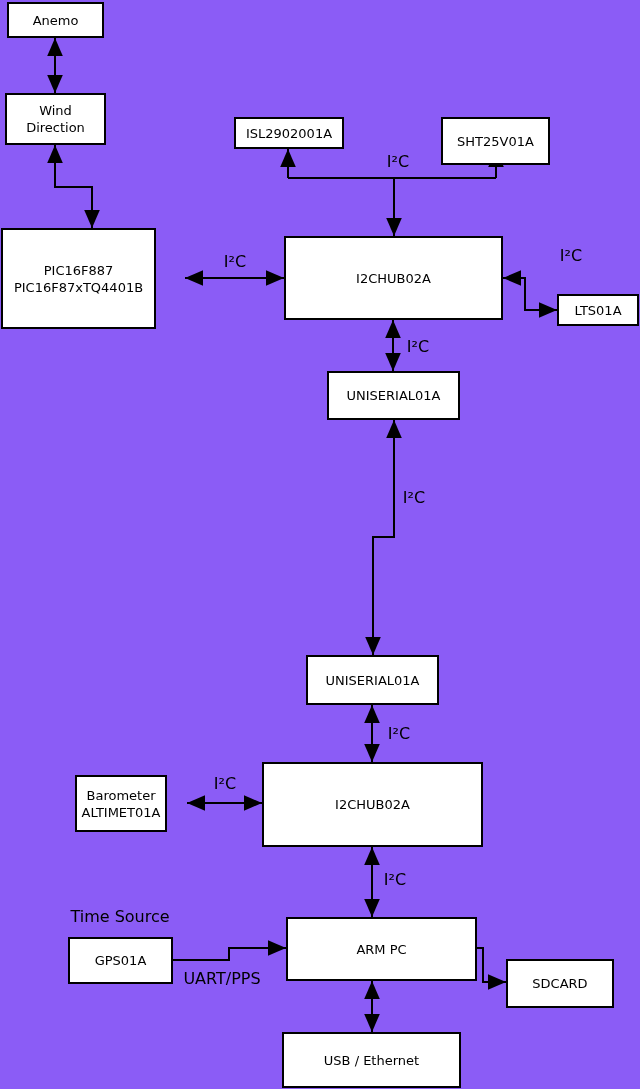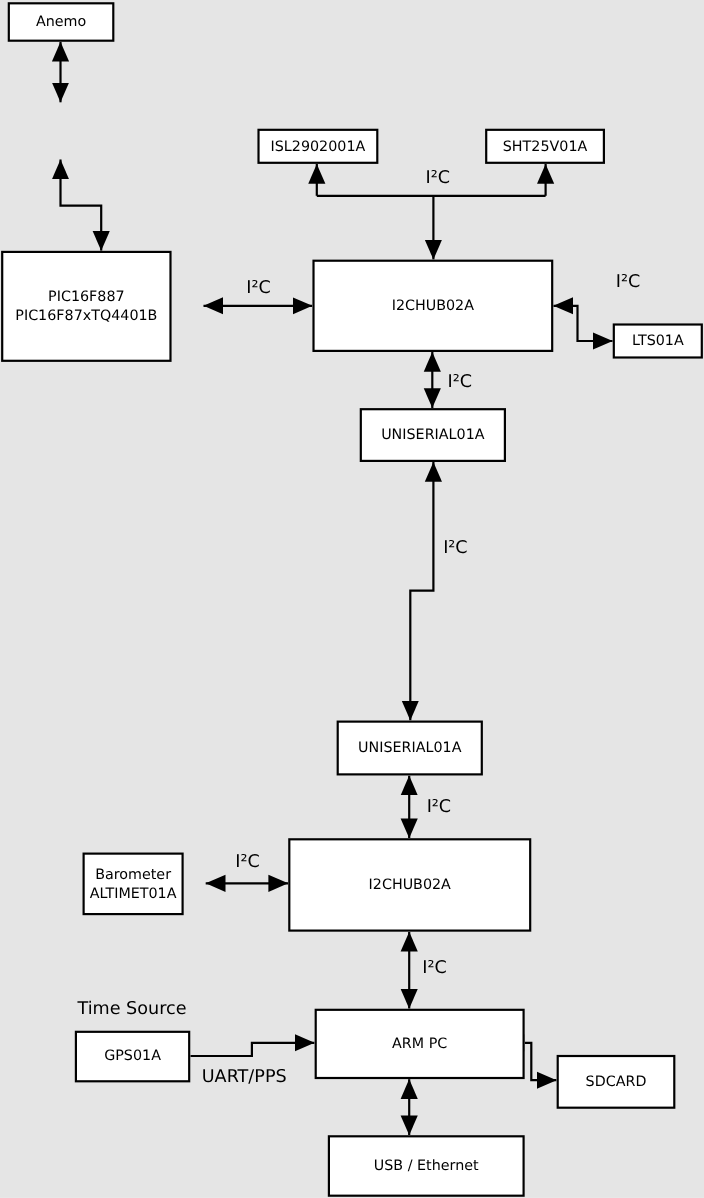--- a/index.html
+++ b/index.html
@@ -33,21 +33,21 @@
     position: absolute;
     transform: translate(-50%, -50%);
     font-size: 16px;
     color: #000;
     white-space: nowrap;
   }
 </style>
 </head>
 <body>
 
-<div id="canvas" style="width: 640px; height: 1089px; background: #e5e5e5;">
+<div id="canvas" style="width: 640px; height: 1089px; background: #8b5cf6;">
     <svg id="edges-layer" width="640" height="1089">
       <defs>
         <marker id="arr" markerWidth="10" markerHeight="9" refX="9" refY="4.5" orient="auto-start-reverse">
           <path d="M0,0.6 L9,4.5 L0,8.4 z" fill="#000000"></path>
         </marker>
       </defs>
       <polyline points="55,38 55,93" fill="none" stroke="#000000" stroke-width="2" marker-start="url(#arr)" marker-end="url(#arr)"></polyline>
       <polyline points="55,145 55,187 92,187 92,228" fill="none" stroke="#000000" stroke-width="2" marker-start="url(#arr)" marker-end="url(#arr)"></polyline>
       <polyline points="185,278 284,278" fill="none" stroke="#000000" stroke-width="2" marker-start="url(#arr)" marker-end="url(#arr)"></polyline>
       <polyline points="288,178 288,149" fill="none" stroke="#000000" stroke-width="2" marker-end="url(#arr)"></polyline>
@@ -60,28 +60,32 @@
       <polyline points="372,705 372,762" fill="none" stroke="#000000" stroke-width="2" marker-start="url(#arr)" marker-end="url(#arr)"></polyline>
       <polyline points="187,803 262,803" fill="none" stroke="#000000" stroke-width="2" marker-start="url(#arr)" marker-end="url(#arr)"></polyline>
       <polyline points="372,847 372,917" fill="none" stroke="#000000" stroke-width="2" marker-start="url(#arr)" marker-end="url(#arr)"></polyline>
       <polyline points="173,960 229,960 229,948 286,948" fill="none" stroke="#000000" stroke-width="2" marker-end="url(#arr)"></polyline>
       <polyline points="459,948 483,948 483,982 506,982" fill="none" stroke="#000000" stroke-width="2" marker-start="url(#arr)" marker-end="url(#arr)"></polyline>
       <polyline points="372,981 372,1032" fill="none" stroke="#000000" stroke-width="2" marker-start="url(#arr)" marker-end="url(#arr)"></polyline>
     </svg>
     <div class="node" style="left: 7px; top: 2px; width: 97px; height: 36px;">
       <div>Anemo</div>
     </div>
+    <div class="node" style="left: 5px; top: 93px; width: 101px; height: 52px;">
+      <div>Wind</div>
+      <div>Direction</div>
+    </div>
     <div class="node" style="left: 1px; top: 228px; width: 155px; height: 101px;">
       <div>PIC16F887</div>
       <div>PIC16F87xTQ4401B</div>
     </div>
     <div class="node" style="left: 234px; top: 117px; width: 110px; height: 32px; justify-content: center;">
       <div>ISL2902001A</div>
     </div>
-    <div class="node" style="left: 441px; top: 117px; width: 109px; height: 32px;">
+    <div class="node" style="left: 441px; top: 117px; width: 109px; height: 48px;">
       <div>SHT25V01A</div>
     </div>
     <div class="node" style="left: 284px; top: 236px; width: 219px; height: 84px;">
       <div>I2CHUB02A</div>
     </div>
     <div class="node" style="left: 557px; top: 294px; width: 82px; height: 32px;">
       <div>LTS01A</div>
     </div>
     <div class="node" style="left: 327px; top: 371px; width: 133px; height: 49px;">
       <div>UNISERIAL01A</div>
@@ -98,21 +102,21 @@
     </div>
     <div class="node" style="left: 68px; top: 937px; width: 105px; height: 47px; justify-content: center;">
       <div>GPS01A</div>
     </div>
     <div class="node" style="left: 286px; top: 917px; width: 191px; height: 64px;">
       <div>ARM PC</div>
     </div>
     <div class="node" style="left: 506px; top: 959px; width: 108px; height: 49px;">
       <div>SDCARD</div>
     </div>
-    <div class="node" style="left: 298px; top: 1032px; width: 179px; height: 56px;">
+    <div class="node" style="left: 282px; top: 1032px; width: 179px; height: 56px;">
       <div>USB / Ethernet</div>
     </div>
     <div class="flabel" style="left: 398px; top: 161px;">I²C</div>
     <div class="flabel" style="left: 235px; top: 261px;">I²C</div>
     <div class="flabel" style="left: 571px; top: 255px;">I²C</div>
     <div class="flabel" style="left: 418px; top: 346px;">I²C</div>
     <div class="flabel" style="left: 414px; top: 497px;">I²C</div>
     <div class="flabel" style="left: 399px; top: 733px;">I²C</div>
     <div class="flabel" style="left: 225px; top: 783px;">I²C</div>
     <div class="flabel" style="left: 395px; top: 879px;">I²C</div>

